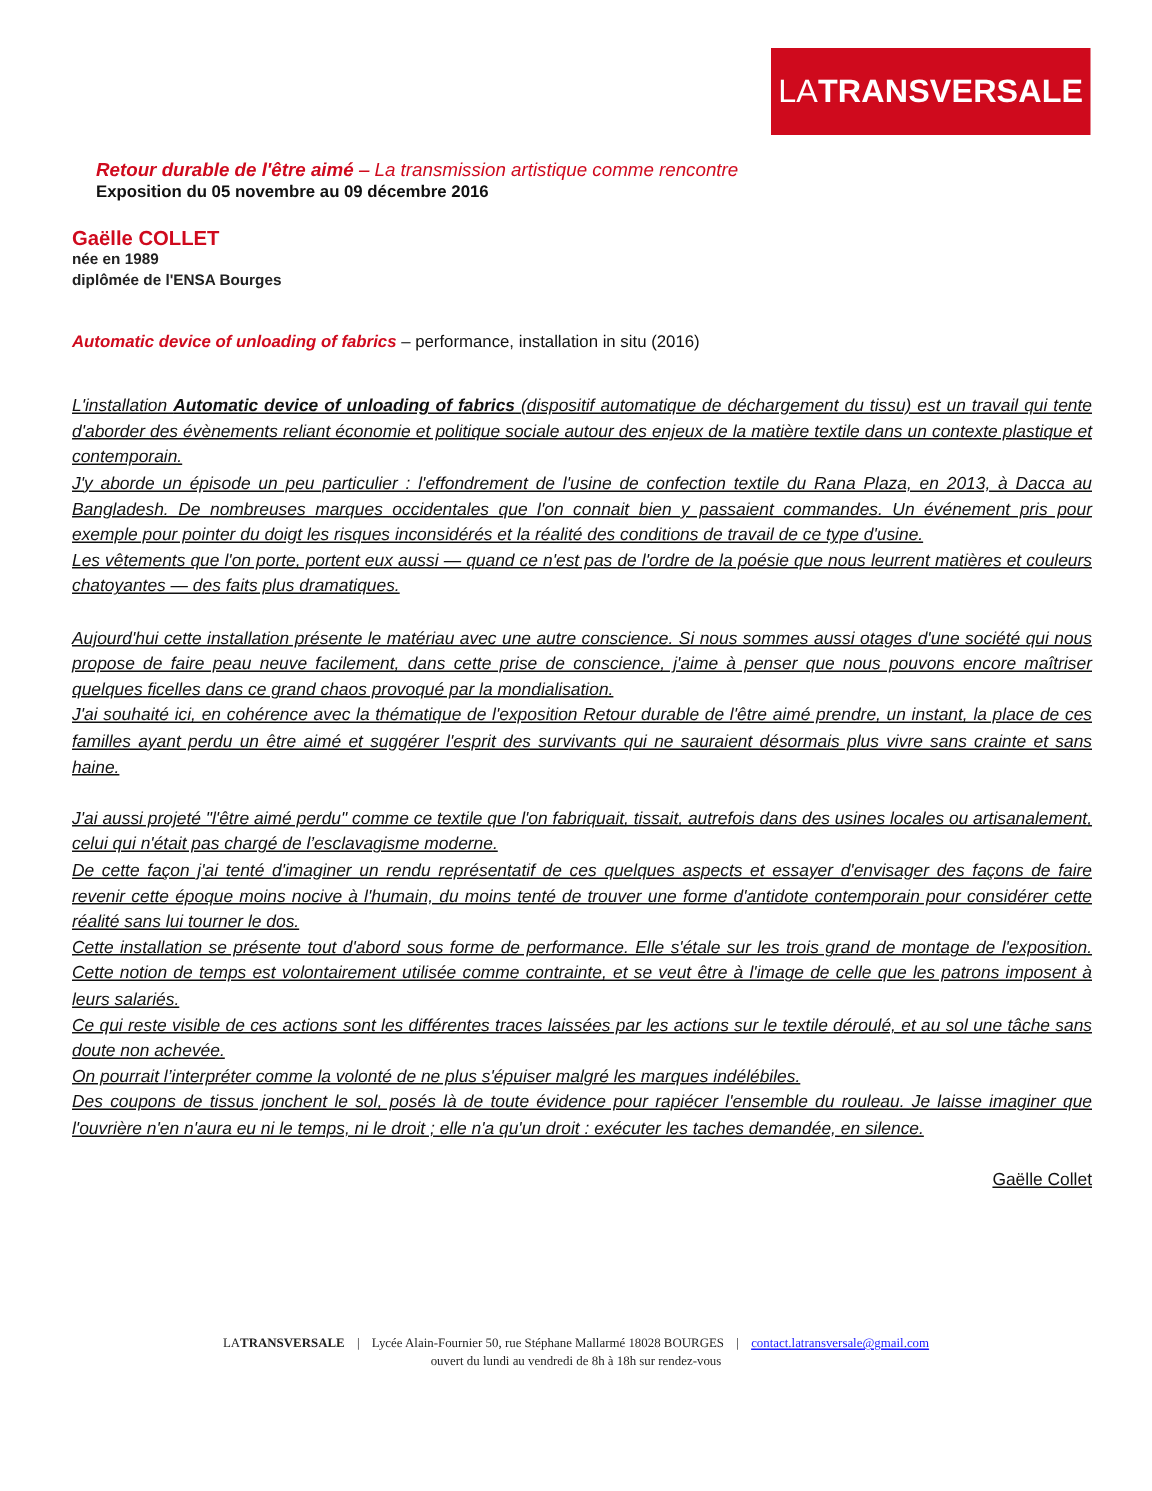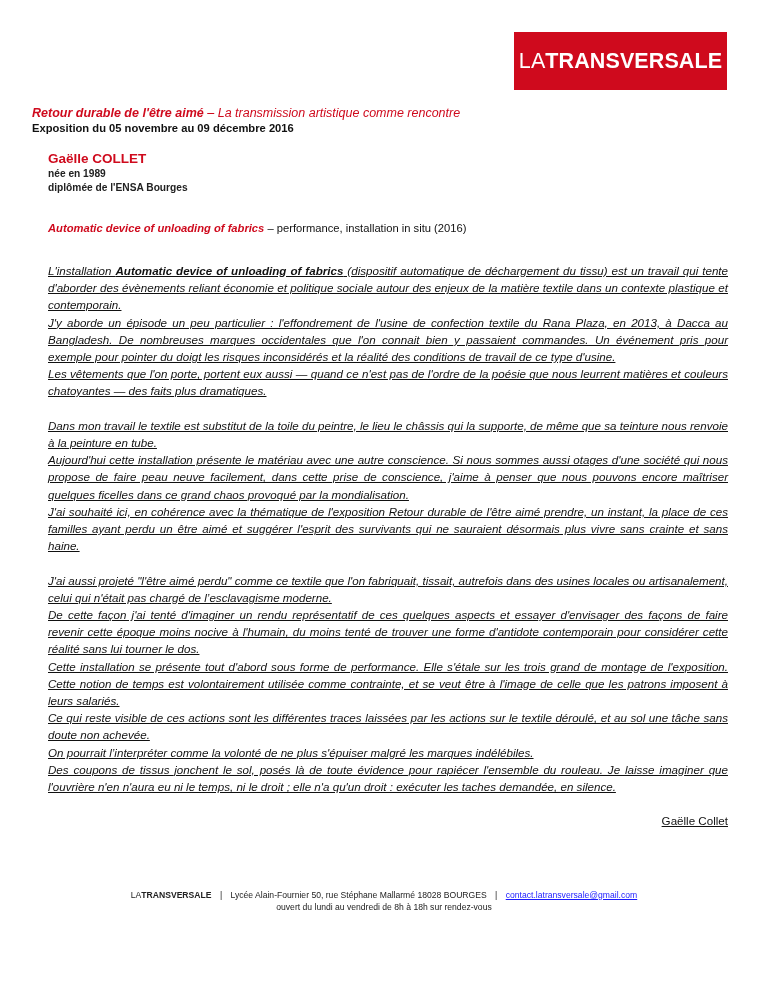--- a/index.html
+++ b/index.html
@@ -10,41 +10,41 @@
     }
     .logo {
       position: absolute; left: 514px; top: 32px; width: 213px; height: 58px;
       background: #cf0a1d;
       display: flex; align-items: center; justify-content: center;
       color: #ffffff; font-size: 21.5px; letter-spacing: 0.1px;
     }
     .logo .la { font-weight: normal; }
     .logo .tr { font-weight: bold; }
 
-    .header { position: absolute; left: 32px; top: 105px; width: 680px; }
+    .header { position: absolute; left: 64px; top: 105px; width: 680px; }
     .title-line { font-size: 12.5px; color: #cf0a1d; font-style: italic; line-height: 16px; white-space: nowrap; }
     .title-line .b { font-weight: bold; }
     .dates { font-size: 11.2px; font-weight: bold; line-height: 15px; color: #111; }
 
     .artist { position: absolute; left: 48px; top: 150px; }
     .artist-name { font-size: 13.5px; font-weight: bold; color: #cf0a1d; line-height: 17px; }
     .artist-meta { font-size: 10.2px; color: #222; line-height: 13.5px; font-weight: bold; }
 
     .work { position: absolute; left: 48px; top: 221px; font-size: 11.2px; line-height: 15px; white-space: nowrap; }
     .work .wt { color: #cf0a1d; font-style: italic; font-weight: bold; }
 
     .text { position: absolute; left: 48px; top: 262px; width: 680px;
       font-size: 11.6px; line-height: 17.2px; font-style: italic; text-align: justify; color: #111; }
     .text p { margin: 0; text-decoration: underline; }
     .text .gap { height: 17.2px; }
     .text .bold { font-weight: bold; }
     .signature { text-align: right; font-style: normal; }
 
     .footer { position: absolute; left: 0; top: 889px; width: 768px; text-align: center;
-      font-size: 8.6px; line-height: 12px; color: #222; }
+      font-size: 8.6px; line-height: 12px; color: #222; font-family: Liberation Serif, serif; }
     .footer .fb { font-weight: bold; }
     .footer .sep { padding: 0 6px; }
     .footer a { color: #1a1aff; text-decoration: underline; }
   </style>
 </head>
 <body>
 
 <div class="logo">
   <span class="la">LA</span>
     <span class="tr">TRANSVERSALE</span>
@@ -65,21 +65,20 @@
 
 <div class="work">
   <span class="wt">Automatic device of unloading of fabrics</span><span> – performance, installation in situ (2016)</span>
 </div>
 
 <div class="text">
   <p><span>L'installation </span><span class="bold">Automatic device of unloading of fabrics</span><span> (dispositif automatique de déchargement du tissu) est un travail qui tente d'aborder des évènements reliant économie et politique sociale autour des enjeux de la matière textile dans un contexte plastique et contemporain.</span></p>
   <p>J'y aborde un épisode un peu particulier : l'effondrement de l'usine de confection textile du Rana Plaza, en 2013, à Dacca au Bangladesh. De nombreuses marques occidentales que l'on connait bien y passaient commandes. Un événement pris pour exemple pour pointer du doigt les risques inconsidérés et la réalité des conditions de travail de ce type d'usine.</p>
   <p>Les vêtements que l'on porte, portent eux aussi — quand ce n'est pas de l'ordre de la poésie que nous leurrent matières et couleurs chatoyantes — des faits plus dramatiques.</p>
   <div class="gap"></div>
-  <p>Dans mon travail le textile est substitut de la toile du peintre, le lieu le châssis qui la supporte, de même que sa teinture nous renvoie à la peinture en tube.</p>
   <p>Aujourd'hui cette installation présente le matériau avec une autre conscience. Si nous sommes aussi otages d'une société qui nous propose de faire peau neuve facilement, dans cette prise de conscience, j'aime à penser que nous pouvons encore maîtriser quelques ficelles dans ce grand chaos provoqué par la mondialisation.</p>
   <p>J'ai souhaité ici, en cohérence avec la thématique de l'exposition Retour durable de l'être aimé prendre, un instant, la place de ces familles ayant perdu un être aimé et suggérer l'esprit des survivants qui ne sauraient désormais plus vivre sans crainte et sans haine.</p>
   <div class="gap"></div>
   <p>J'ai aussi projeté "l'être aimé perdu" comme ce textile que l'on fabriquait, tissait, autrefois dans des usines locales ou artisanalement, celui qui n'était pas chargé de l’esclavagisme moderne.</p>
   <p>De cette façon j'ai tenté d'imaginer un rendu représentatif de ces quelques aspects et essayer d'envisager des façons de faire revenir cette époque moins nocive à l'humain, du moins tenté de trouver une forme d'antidote contemporain pour considérer cette réalité sans lui tourner le dos.</p>
   <p>Cette installation se présente tout d'abord sous forme de performance. Elle s'étale sur les trois grand de montage de l'exposition. Cette notion de temps est volontairement utilisée comme contrainte, et se veut être à l'image de celle que les patrons imposent à leurs salariés.</p>
   <p>Ce qui reste visible de ces actions sont les différentes traces laissées par les actions sur le textile déroulé, et au sol une tâche sans doute non achevée.</p>
   <p>On pourrait l’interpréter comme la volonté de ne plus s'épuiser malgré les marques indélébiles.</p>
   <p>Des coupons de tissus jonchent le sol, posés là de toute évidence pour rapiécer l'ensemble du rouleau. Je laisse imaginer que l'ouvrière n'en n'aura eu ni le temps, ni le droit ; elle n'a qu'un droit : exécuter les taches demandée, en silence.</p>
   <div class="gap"></div>

